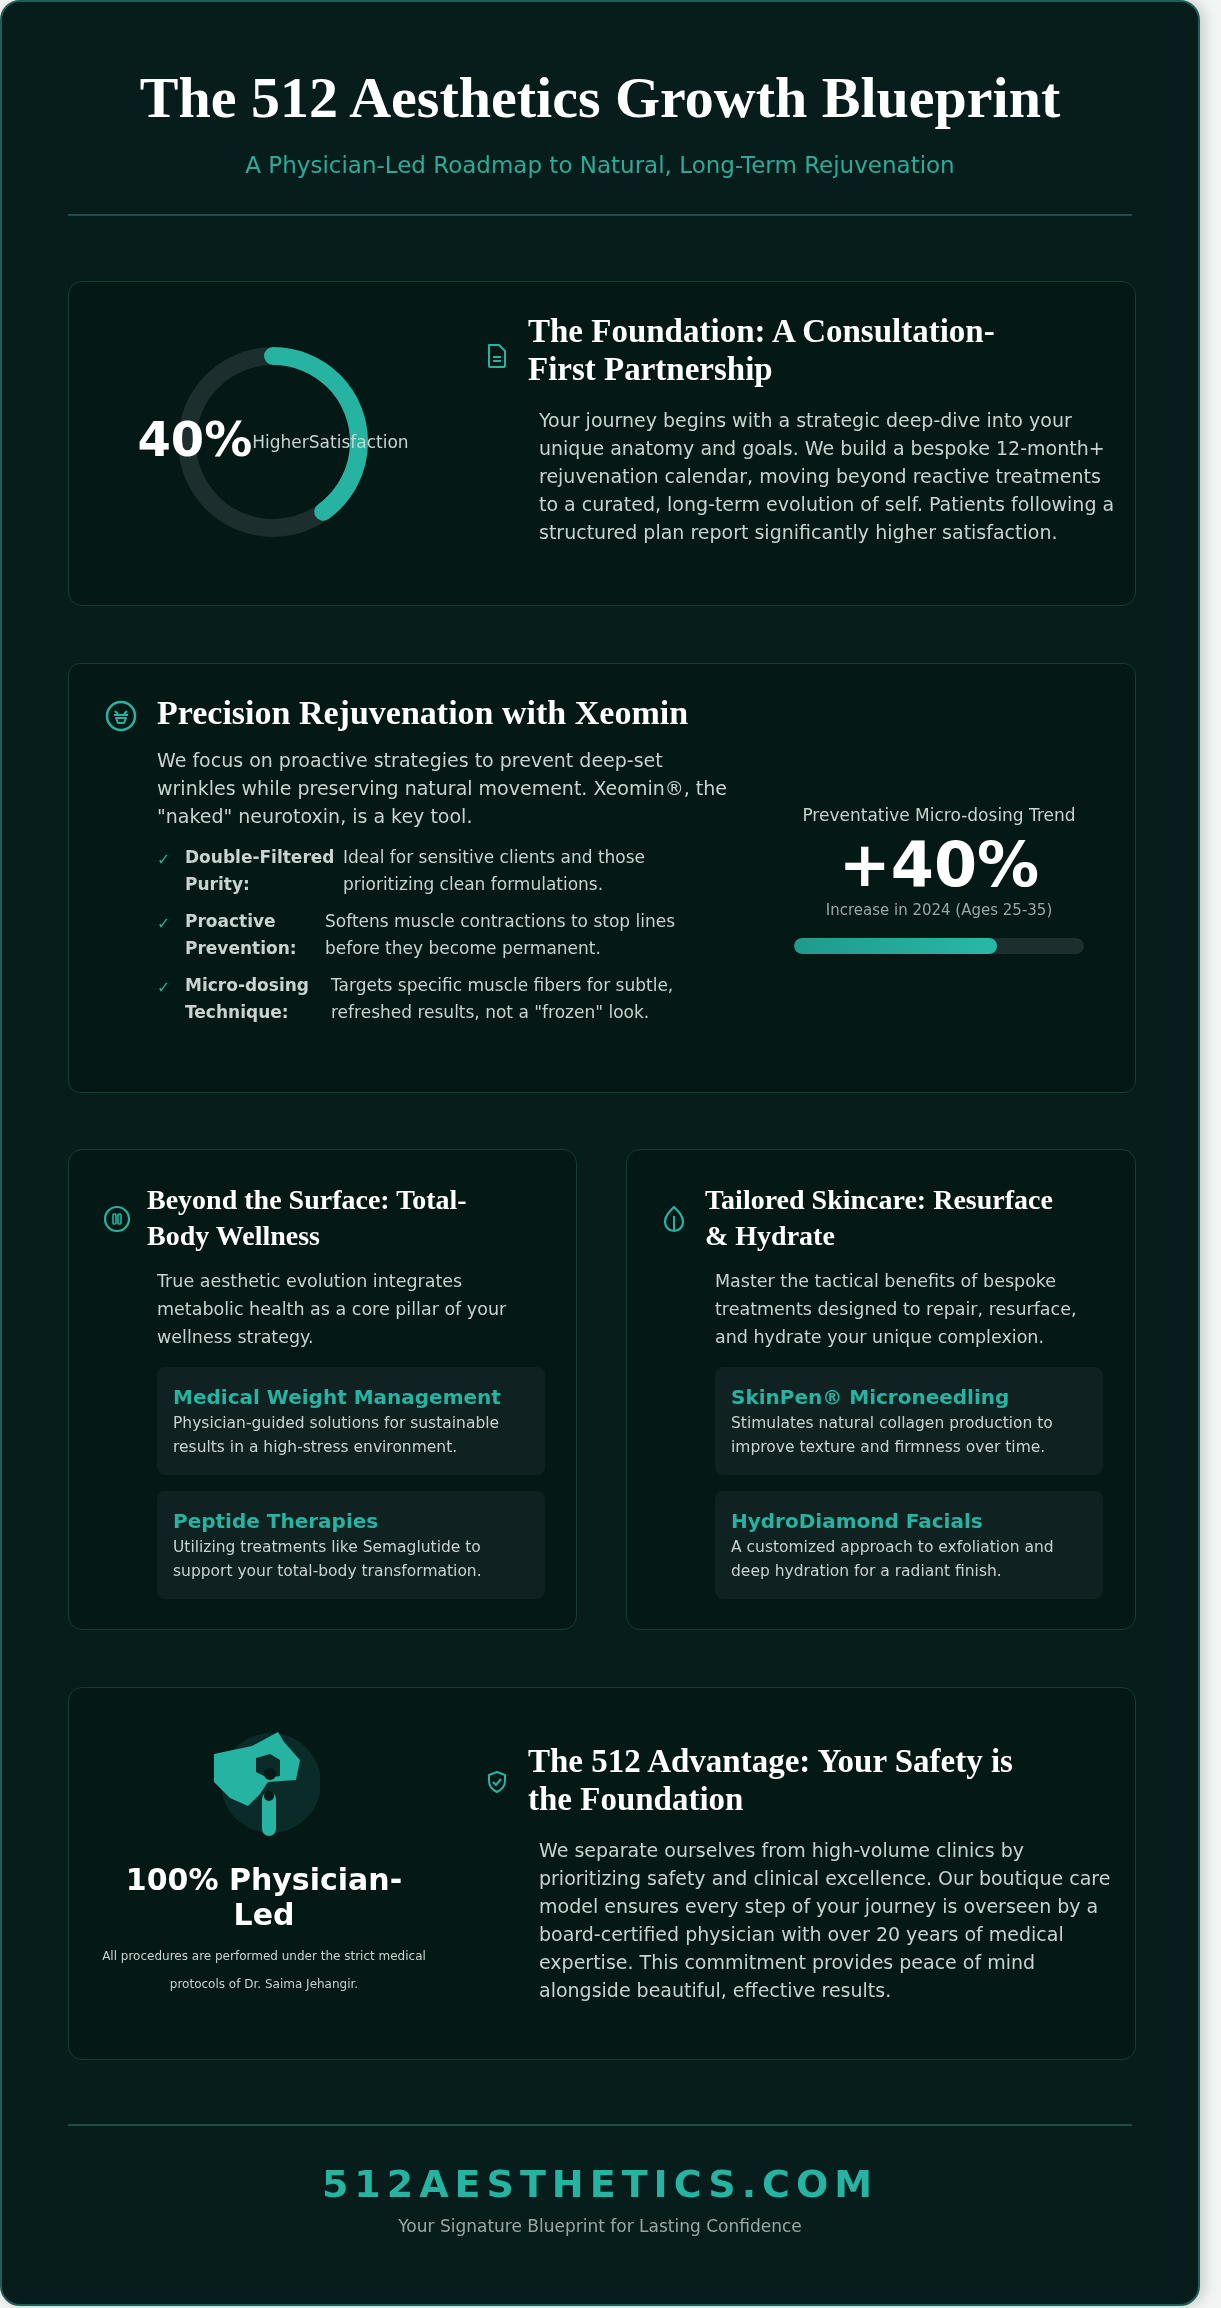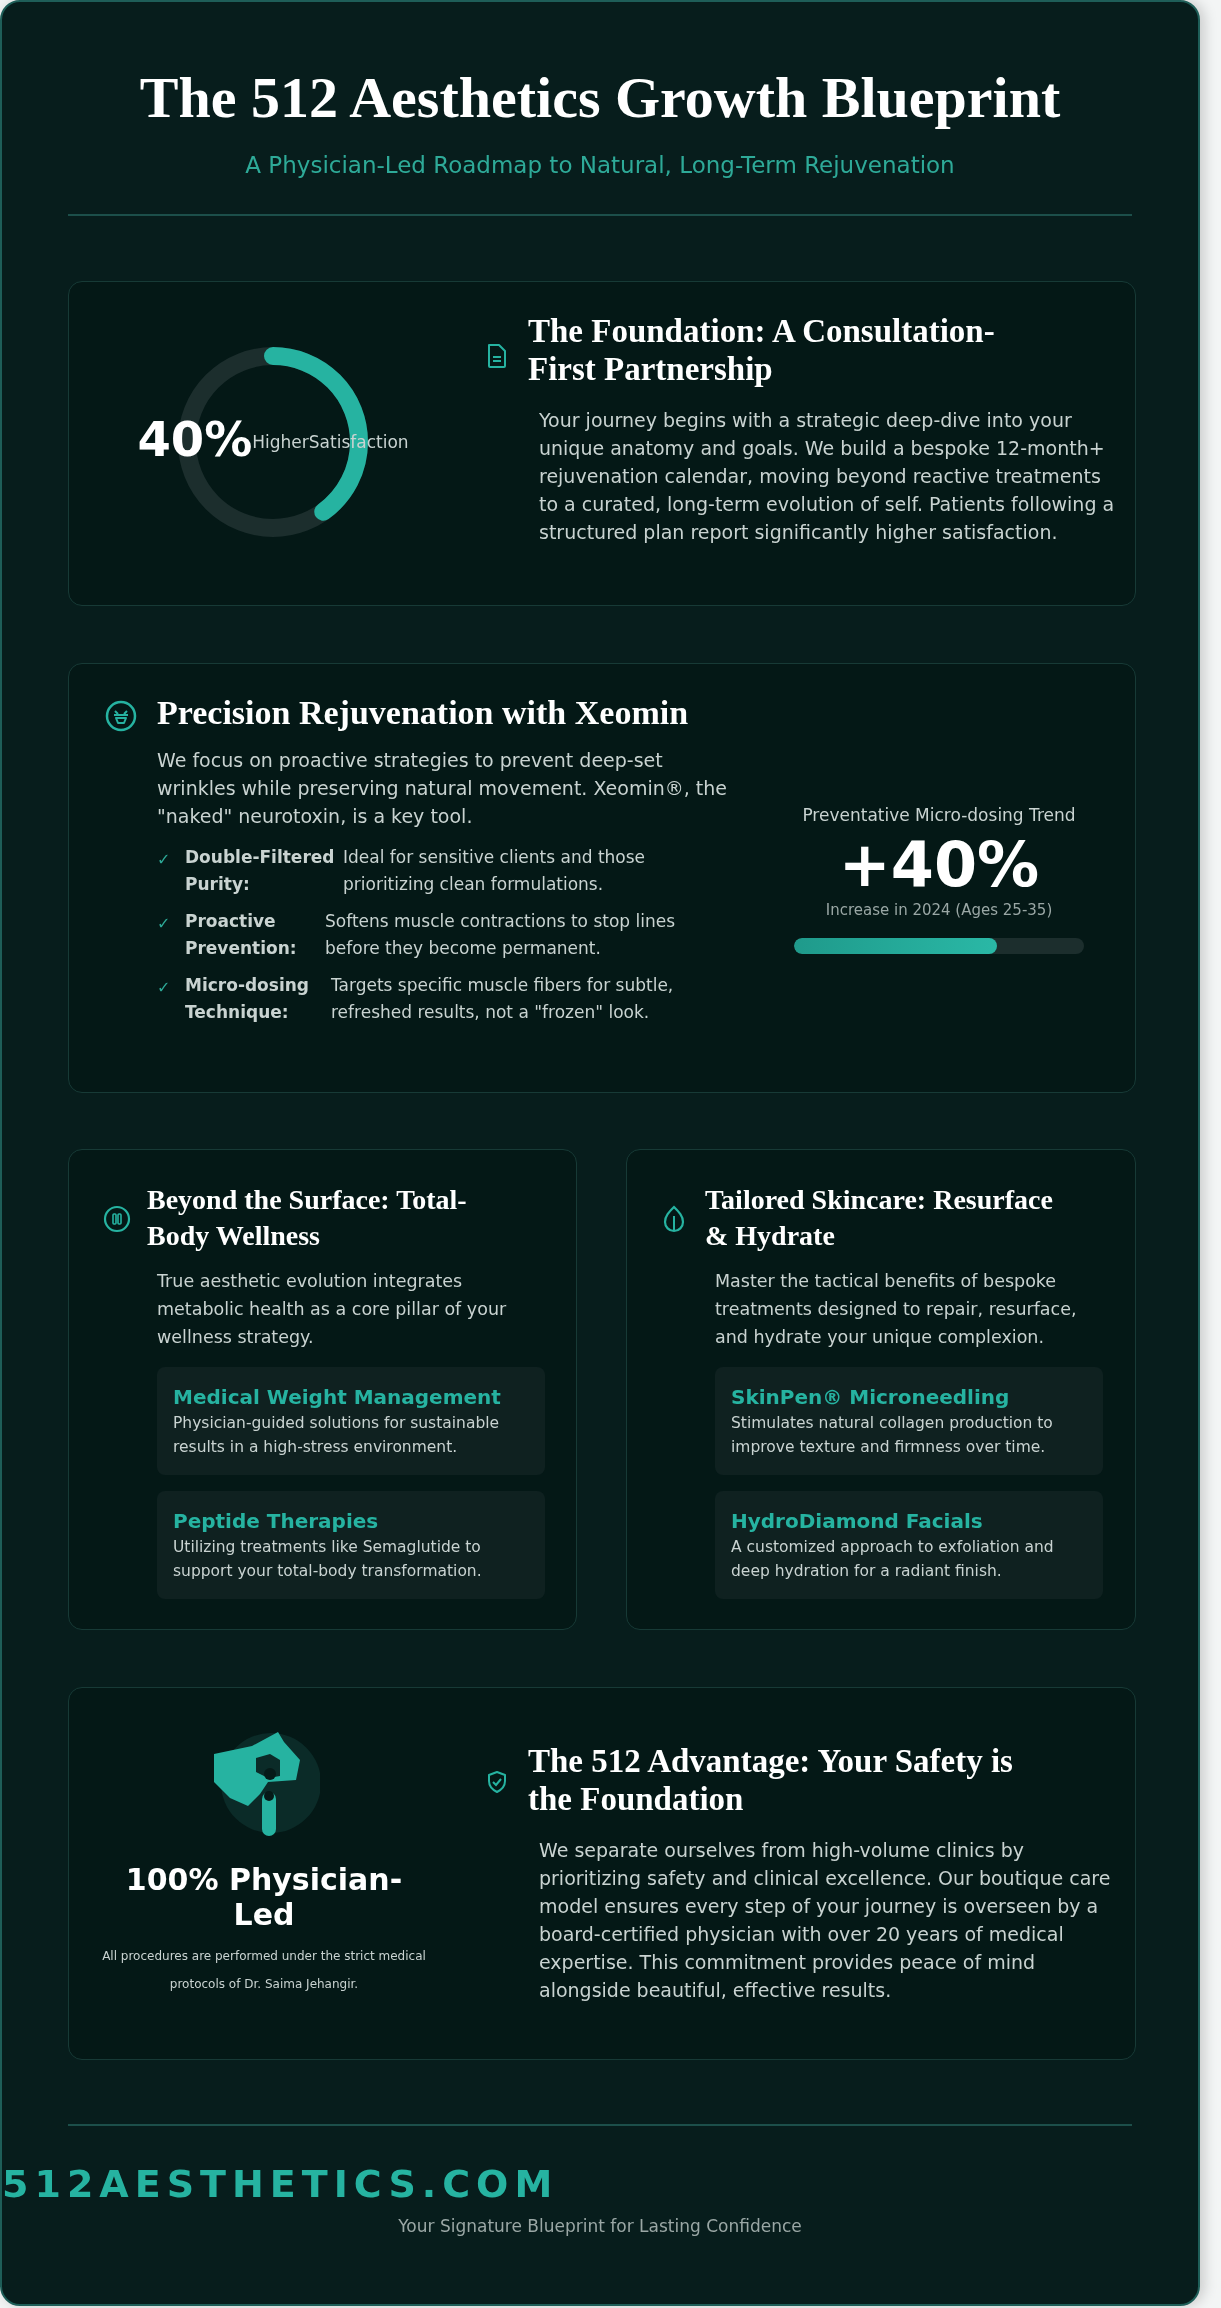--- a/index.html
+++ b/index.html
@@ -89,21 +89,21 @@
     
     .subbox {
       position: absolute;
       background: #0f2120;
       border-radius: 8px;
       padding: 18px 16px 16px 16px;
     }
     .subbox-title { font-size: 20px; font-weight: bold; color: #26b3a1; line-height: 24px; }
     .subbox-desc { font-size: 15.5px; color: #c9d3d1; line-height: 24px; margin-top: 2px; }
     .footer-brand {
-      position: absolute; left: 0; right: 0; top: 2160px; text-align: left;
+      position: absolute; left: 0; right: 0; top: 2160px; text-align: center;
       font-size: 38px; font-weight: bold; color: #26b3a1; letter-spacing: 6px;
     }
     .footer-tag {
       position: absolute; left: 0; right: 0; top: 2214px; text-align: center;
       font-size: 17px; color: #9aa7a5;
     }
   </style>
 </head>
 <body>
 
@@ -134,21 +134,21 @@
         <line x1="7" y1="18" x2="15" y2="18" stroke="#26b3a1" stroke-width="2"></line>
       </svg>
     </span>
     <div class="serif-h" style="position:absolute; left:459px; top:30px; font-size:33px; line-height:38px; width:560px;">
       <div>The Foundation: A Consultation-</div>
       <div>First Partnership</div>
     </div>
     <div class="body-text" style="position:absolute; left:470px; top:124px; width:580px;">Your journey begins with a strategic deep-dive into your unique anatomy and goals. We build a bespoke 12-month+ rejuvenation calendar, moving beyond reactive treatments to a curated, long-term evolution of self. Patients following a structured plan report significantly higher satisfaction.</div>
   </div>
 
-  <div class="card" style="left:66px; top:661px; width:1068px; height:430px;">
+  <div class="card" style="left:66px; top:661px; width:1068px; height:430px;border-radius:12px;">
     <span class="icon" style="left:36px; top:36px;">
       <svg width="32" height="32" viewBox="0 0 32 32">
         <circle cx="16" cy="16" r="14" fill="none" stroke="#26b3a1" stroke-width="2.5"></circle>
         <path d="M10 11 L13 14 M22 11 L19 14 M9 15 H23 M11 18 H21 L19 23 H13 Z" fill="none" stroke="#26b3a1" stroke-width="2" stroke-linejoin="round"></path>
       </svg>
     </span>
     <div class="serif-h" style="position:absolute; left:88px; top:28px; font-size:34px; line-height:42px;">Precision Rejuvenation with Xeomin</div>
     <div class="body-text" style="position:absolute; left:88px; top:82px; width:580px;">We focus on proactive strategies to prevent deep-set wrinkles while preserving natural movement. Xeomin®, the "naked" neurotoxin, is a key tool.</div>
 
     <div class="check-list">

